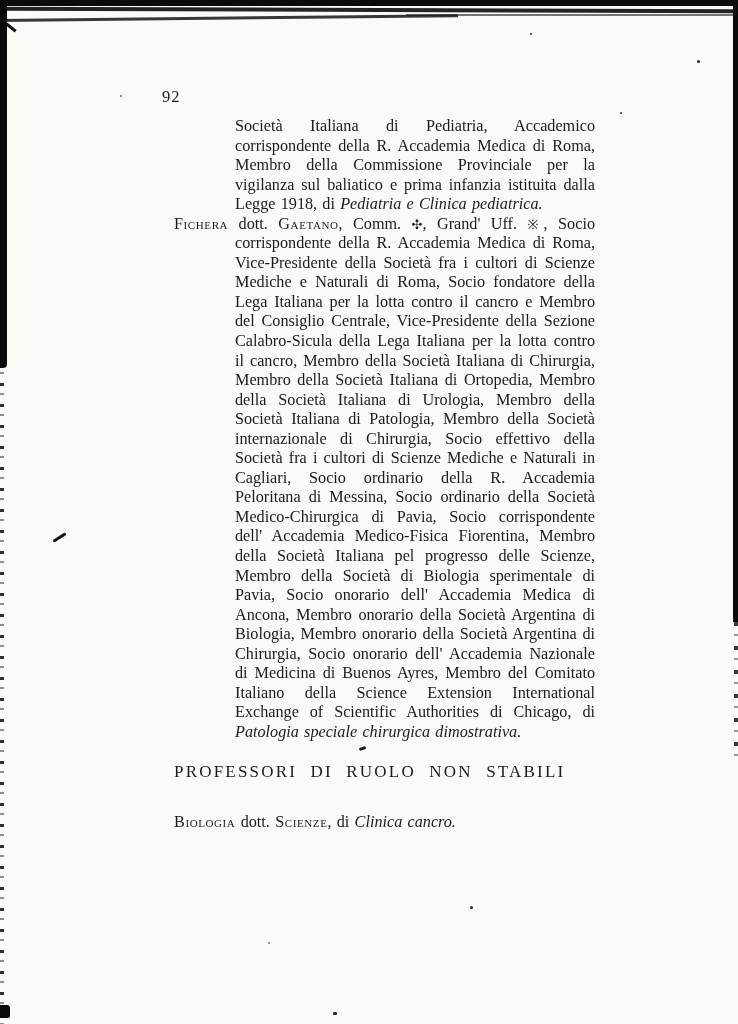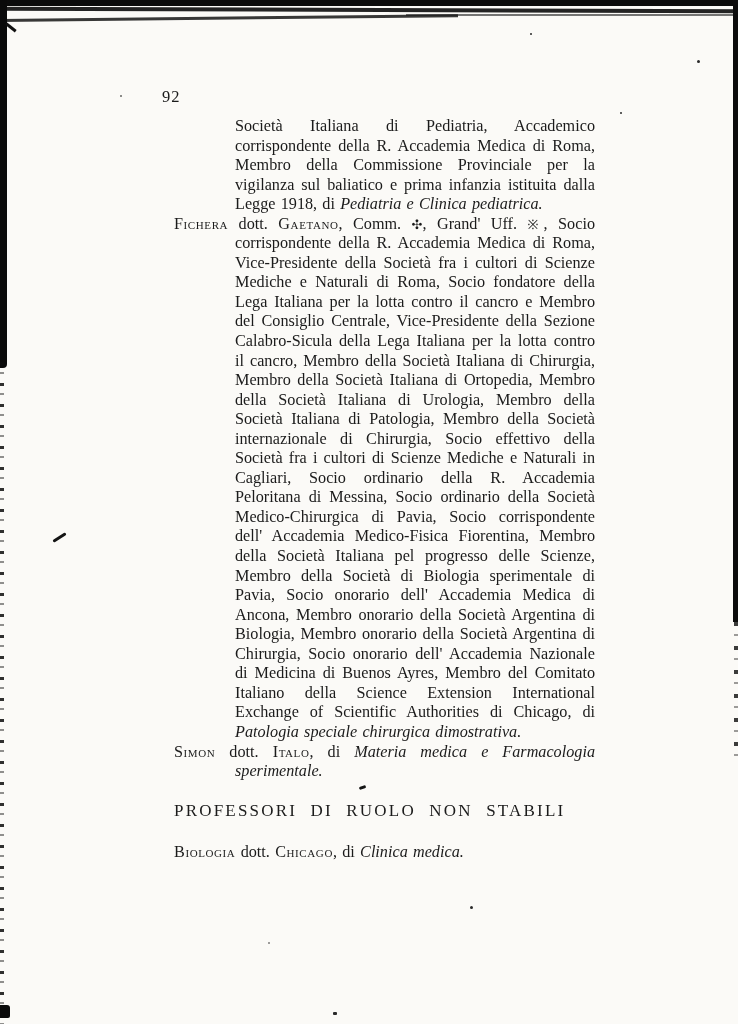--- a/index.html
+++ b/index.html
@@ -64,21 +64,21 @@
   .it  { font-style:italic; }
   .sym { font-size:13px; }
 
   .ornament { position:relative; height:10px; margin:1px 0 0 0; }
   .ornament-bar {
     position:absolute; left:185px; top:3px; width:7px; height:3px;
     background:#151515; border-radius:2px; transform:rotate(-18deg); display:block;
   }
 
   h2.heading {
-    margin:8px 0 23px 0; 
+    margin:8px 0 32px 0; 
     font-size:17px; font-weight:400;
     letter-spacing:2.2px; word-spacing:7px;
   }
 </style>
 </head>
 <body>
 
 <div class="page">
 
   <div class="edge-top-1"></div>
@@ -97,21 +97,20 @@
   <div class="speck s3"></div>
   <div class="speck s4"></div>
   <div class="speck s5"></div>
   <div class="speck s6"></div>
   <div class="speck s7"></div>
 
   <div class="page-number">92</div>
   <div class="text-block">
       <p class="para continuation"><span>Società Italiana di Pediatria, Accademico corrispondente della R. Accademia Medica di Roma, Membro della Commissione Provinciale per la vigilanza sul baliatico e prima infanzia istituita dalla Legge 1918, di </span><span class="it">Pediatria e Clinica pediatrica.</span></p>
       <p class="para entry"><span class="sc">Fichera</span><span> dott. </span><span class="sc">Gaetano</span><span>, Comm. </span><span class="sym">✣</span><span>, Grand' Uff. </span><span class="sym">※</span><span>, Socio corrispondente della R. Accademia Medica di Roma, Vice-Presidente della Società fra i cultori di Scienze Mediche e Naturali di Roma, Socio fondatore della Lega Italiana per la lotta contro il cancro e Membro del Consiglio Centrale, Vice-Presidente della Sezione Calabro-Sicula della Lega Italiana per la lotta contro il cancro, Membro della Società Italiana di Chirurgia, Membro della Società Italiana di Ortopedia, Membro della Società Italiana di Urologia, Membro della Società Italiana di Patologia, Membro della Società internazionale di Chirurgia, Socio effettivo della Società fra i cultori di Scienze Mediche e Naturali in Cagliari, Socio ordinario della R. Accademia Peloritana di Messina, Socio ordinario della Società Medico-Chirurgica di Pavia, Socio corrispondente dell' Accademia Medico-Fisica Fiorentina, Membro della Società Italiana pel progresso delle Scienze, Membro della Società di Biologia sperimentale di Pavia, Socio onorario dell' Accademia Medica di Ancona, Membro onorario della Società Argentina di Biologia, Membro onorario della Società Argentina di Chirurgia, Socio onorario dell' Accademia Nazionale di Medicina di Buenos Ayres, Membro del Comitato Italiano della Science Extension International Exchange of Scientific Authorities di Chicago, di </span><span class="it">Patologia speciale chirurgica dimostrativa.</span></p>
-      <p class="para entry"><span class="sc">Simon</span><span> dott. </span><span class="sc">Italo</span><span>, di </span><span class="it">Materia medica e Farmacologia sperimentale.</span></p>
       <div class="ornament">
         <span class="ornament-bar"></span>
       </div>
       <h2 class="heading">PROFESSORI DI RUOLO NON STABILI</h2>
-      <p class="para entry"><span class="sc">Biologia</span><span> dott. </span><span class="sc">Chicago</span><span>, di </span><span class="it">Clinica medica.</span></p>
+      <p class="para entry"><span class="sc">Biologia</span><span> dott. </span><span class="sc">Scienze</span><span>, di </span><span class="it">Clinica cancro.</span></p>
     </div>
 
 </div>
 
 </body></html>

